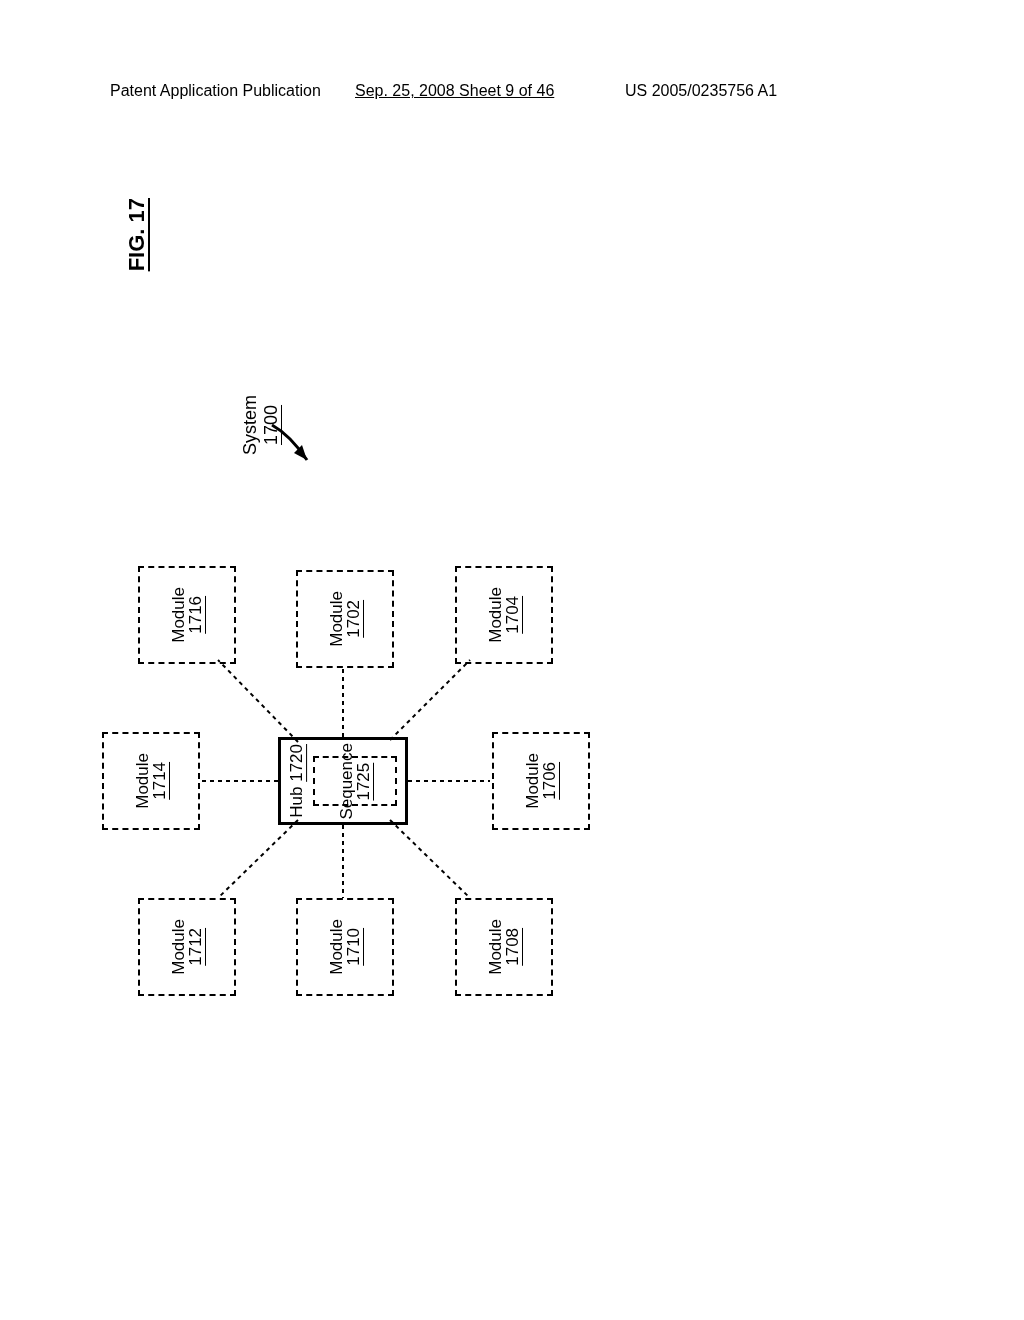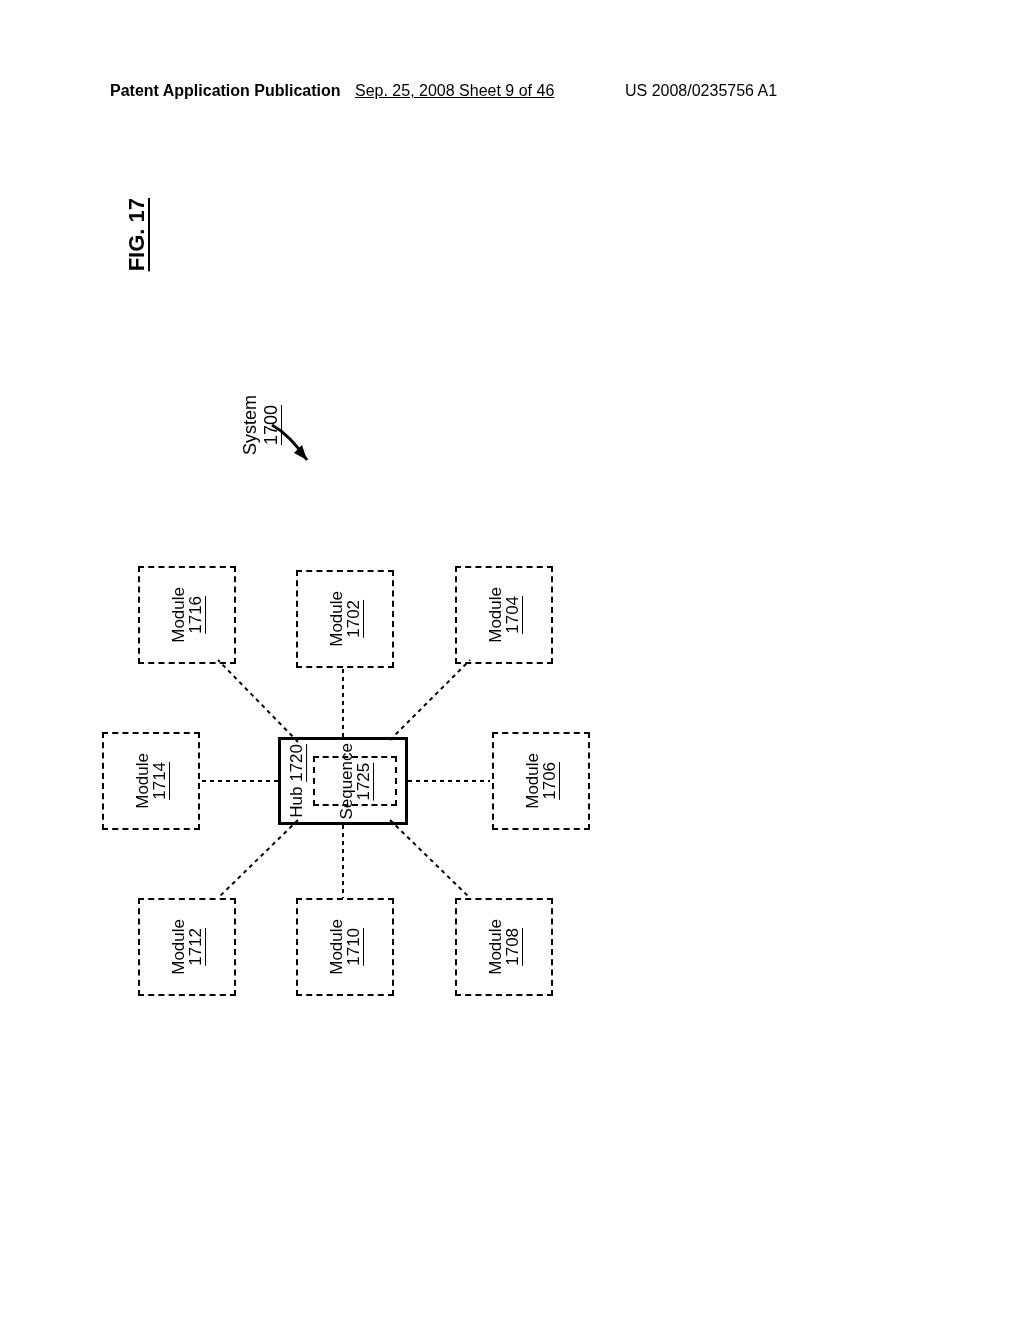--- a/index.html
+++ b/index.html
@@ -15,21 +15,21 @@
     position: absolute;
     top: 82px;
     left: 0;
     width: 1024px;
     font-size: 16px;
     color: #000;
   }
   .header-left {
     position: absolute;
     left: 110px;
-    font-weight: bold;
+    font-weight: normal;
   }
   .header-center {
     position: absolute;
     left: 355px;
     text-decoration: underline;
   }
   .header-right {
     position: absolute;
     left: 625px;
   }
@@ -110,21 +110,21 @@
     top: 0;
     left: 0;
   }
 </style>
 </head>
 <body>
 
 <div class="header">
   <span class="header-left">Patent Application Publication</span>
   <span class="header-center">Sep. 25, 2008  Sheet 9 of 46</span>
-  <span class="header-right">US 2008/0235756 A1</span>
+  <span class="header-right">US 2005/0235756 A1</span>
 </div>
 
 <div class="diagram-area">
 
   <div class="fig-label vtext">FIG. 17</div>
 
   <div class="system-label vtext">
     <span>System</span><br>
     <span class="num-underline">1700</span>
   </div>

